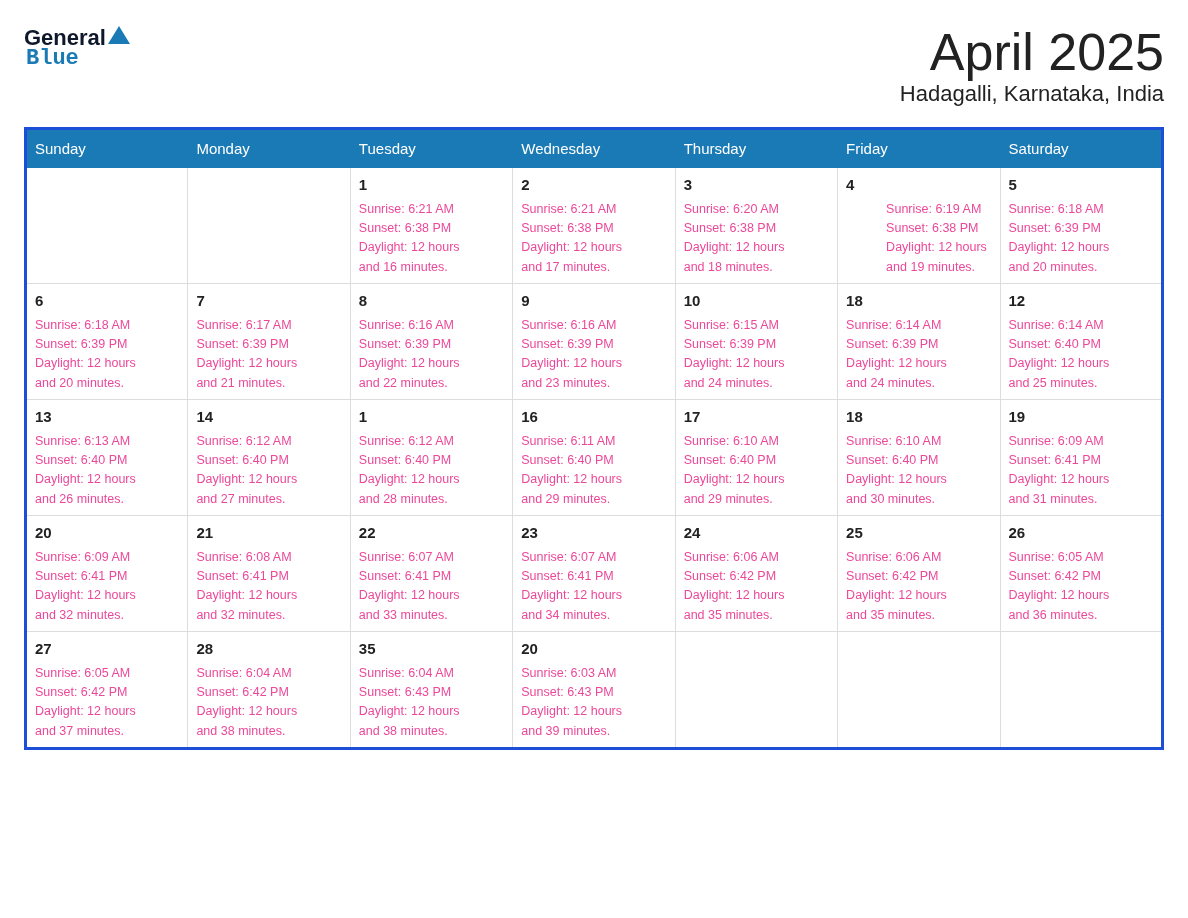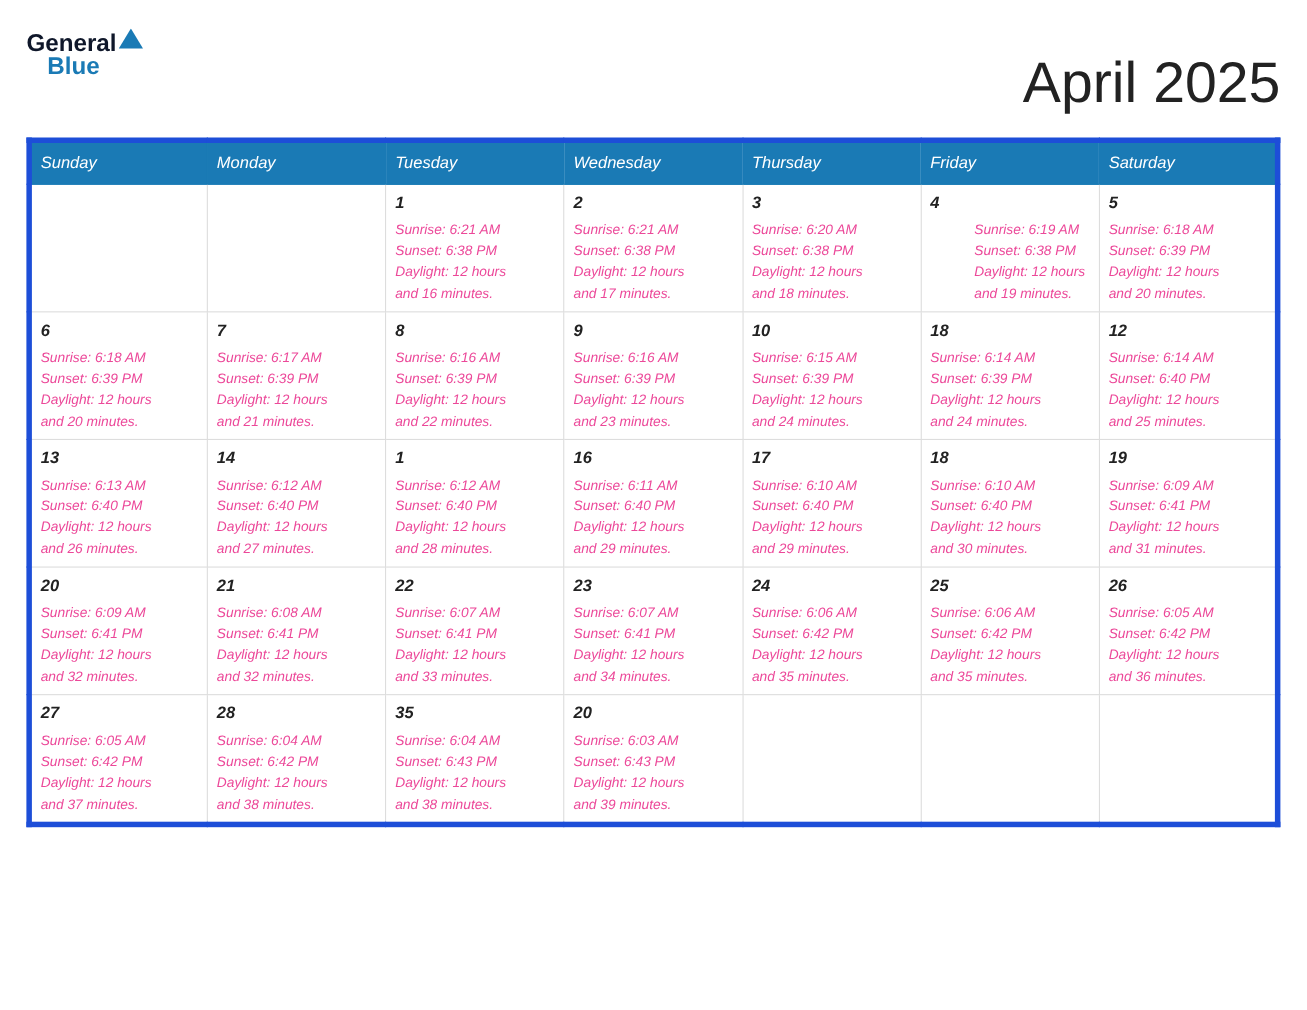--- a/index.html
+++ b/index.html
@@ -32,31 +32,29 @@
       color: #1a7ab5;
     }
     .title-section {
       text-align: right;
     }
     .month-title {
       font-size: 52px;
       font-weight: normal;
       color: #222;
       line-height: 1.1;
-      margin-top: 24px;
     }
     .location-title {
       font-size: 22px;
       color: #222;
     }
     .calendar-table {
       width: 100%;
       border-collapse: collapse;
-      border: 5px solid #1d4ed8;
-      font-style: italic;
+      border: 3px solid #1d4ed8;
     }
     .calendar-table th {
       background-color: #1a7ab5;
       color: #fff;
       padding: 10px 8px;
       text-align: left;
       font-size: 15px;
       font-weight: normal;
       border: 1px solid #1a7ab5;
     }
@@ -96,25 +94,26 @@
   <div class="logo">
     <div style="display:flex; flex-direction:column; align-items:flex-start;">
       <div style="display:flex; align-items:center;">
         <span class="logo-text-general">General</span>
         <div style="position:relative; margin-left:2px; margin-top:2px;">
           <svg width="22" height="22" viewBox="0 0 22 22">
             <polygon points="11,0 22,18 0,18" fill="#1a7ab5"></polygon>
           </svg>
         </div>
       </div>
-      <span class="logo-text-blue" style="margin-top:-6px; margin-left:19px;">Blue</span>
+      <span class="logo-text-blue" style="margin-top:-6px; margin-left:2px;font-family:Liberation Mono, monospace;">Blue</span>
     </div>
   </div>
   <div class="title-section">
     <div class="month-title">April 2025</div>
+    <div class="location-title">Hadagalli, Karnataka, India</div>
   </div>
 </div>
 
 <table class="calendar-table">
   <thead>
     <tr>
     <th>Sunday</th>
         <th>Monday</th>
         <th>Tuesday</th>
         <th>Wednesday</th>

